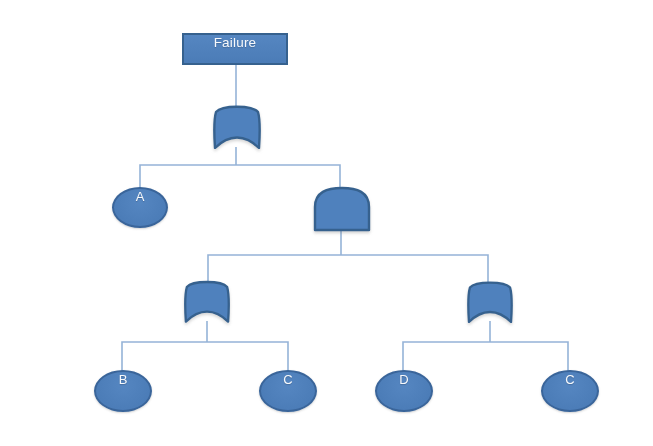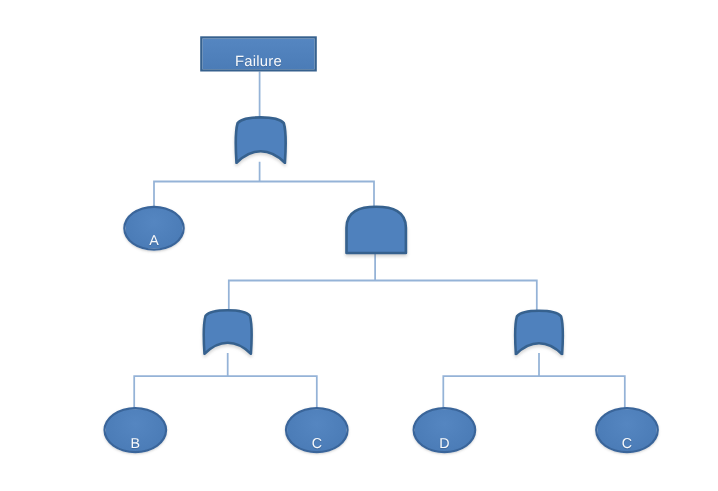--- a/index.html
+++ b/index.html
@@ -18,21 +18,21 @@
   #connector-layer {
     position: absolute;
     left: 0; top: 0;
     width: 653px; height: 446px;
     z-index: 1;
   }
   .node {
     position: absolute;
     z-index: 2;
     display: flex;
-    align-items: flex-end;
+    align-items: flex-start;
     justify-content: center;
     box-sizing: border-box;
     color: #f7f9fc;
   }
   .top-box {
     left: 182px; top: 33px;
     width: 106px; height: 32px;
     background: linear-gradient(180deg, #5586c1 0%, #4b7cb7 100%);
     border: 2px solid #36618e;
     font-size: 13.5px;

